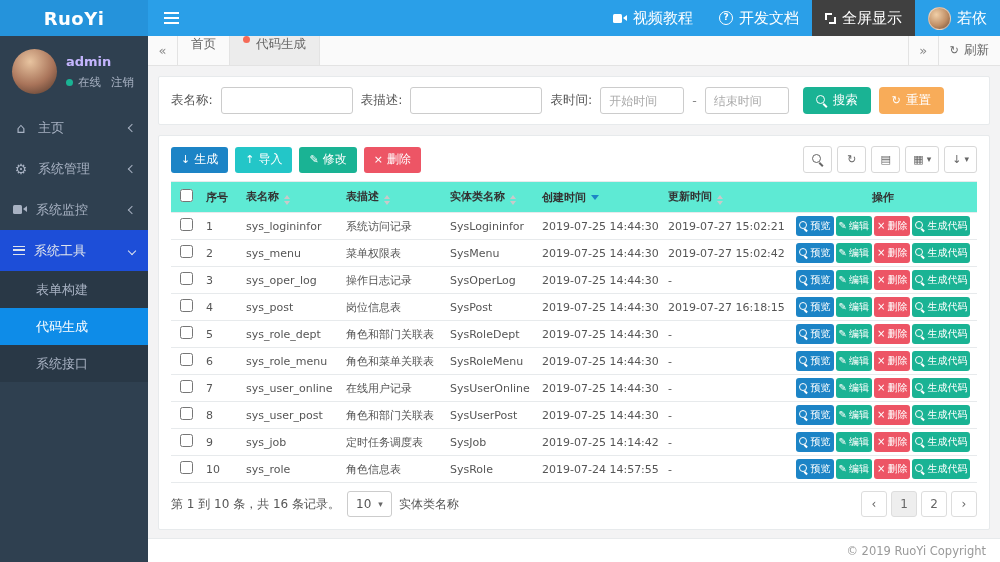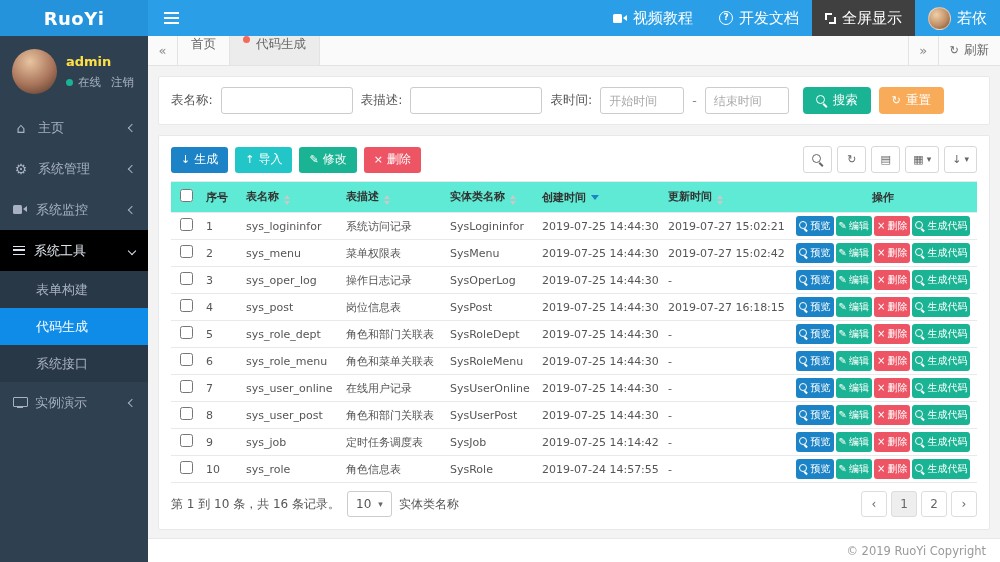--- a/index.html
+++ b/index.html
@@ -45,28 +45,28 @@
   .topnav{margin-left:auto;display:flex;align-items:stretch}
   .tn-item{display:flex;align-items:center;gap:6px;padding:0 13px;font-size:15px;cursor:pointer}
   .tn-item.active{background:#404040}
   .avatar-sm{width:23px;height:23px;border-radius:50%;background:radial-gradient(circle at 35% 32%,#f0cfa8 0%,#c08f66 55%,#6e4a33 100%);flex:none;border:1px solid rgba(255,255,255,.5)}
 
   
   .layout{display:flex;height:526px}
   .sidebar{width:148px;flex:none;background:#2f4050;color:#a7b1c2;display:flex;flex-direction:column}
   .profile{display:flex;align-items:center;gap:9px;padding:13px 8px 13px 12px}
   .avatar-lg{width:45px;height:45px;border-radius:50%;flex:none;background:radial-gradient(circle at 40% 28%,#e8c4a0 0%,#a9745a 55%,#4a3328 100%);cursor:pointer}
-  .p-name{color:#fde047;font-weight:bold;font-size:13px;margin-bottom:6px}
+  .p-name{color:#c4b5fd;font-weight:bold;font-size:13px;margin-bottom:6px}
   .p-status{display:flex;align-items:center;gap:5px;font-size:11.5px}
   .dot{width:7px;height:7px;border-radius:50%;background:#1ab394;flex:none}
   .logout{margin-left:5px;cursor:pointer}
   .menu{list-style:none}
   .menu-item{height:41px;display:flex;align-items:center;gap:9px;padding:0 13px;font-size:13px;cursor:pointer}
   .menu-item .mi{width:16px;text-align:center;font-size:14px;flex:none;line-height:1}
-  .menu-item.open{background:#000000;color:#dfe4ec}
+  .menu-item.open{background:#1d4ed8;color:#dfe4ec}
   .submenu{list-style:none;background:#293846}
   .submenu-item{height:37px;display:flex;align-items:center;padding:0 10px 0 36px;font-size:13px;cursor:pointer}
   .submenu-item.active{background:#0e8ce8;color:#fff}
 
   
   .main{flex:1;min-width:0;display:flex;flex-direction:column}
   .tabbar{height:30px;flex:none;background:#fafafa;border-bottom:1px solid #e3e3e3;display:flex;align-items:stretch;color:#666}
   .tab-nav{width:30px;display:flex;align-items:center;justify-content:center;border-right:1px solid #e3e3e3;cursor:pointer;font-size:13px;color:#888}
   .tab{display:flex;gap:6px;padding:0 13px;border-right:1px solid #e3e3e3;font-size:12.5px;cursor:pointer}
   .tab.active{background:#ececec}
@@ -184,25 +184,20 @@
           <div class="menu-item open">
             <span class="ic i-bars sm"></span>
             <span>系统工具</span>
             <span class="chev down"></span>
           </div>
           <ul class="submenu">
             <li class="submenu-item">表单构建</li>
             <li class="submenu-item active">代码生成</li>
             <li class="submenu-item">系统接口</li>
           </ul>
-        </li>
-        <li class="menu-item">
-          <span class="ic i-monitor"></span>
-          <span>实例演示</span>
-          <span class="chev left"></span>
         </li>
       </ul>
     </aside>
 
     <main class="main">
 
       <div class="tabbar">
         <div class="tab-nav">«</div>
         <div class="tab">
           <span>首页</span>

